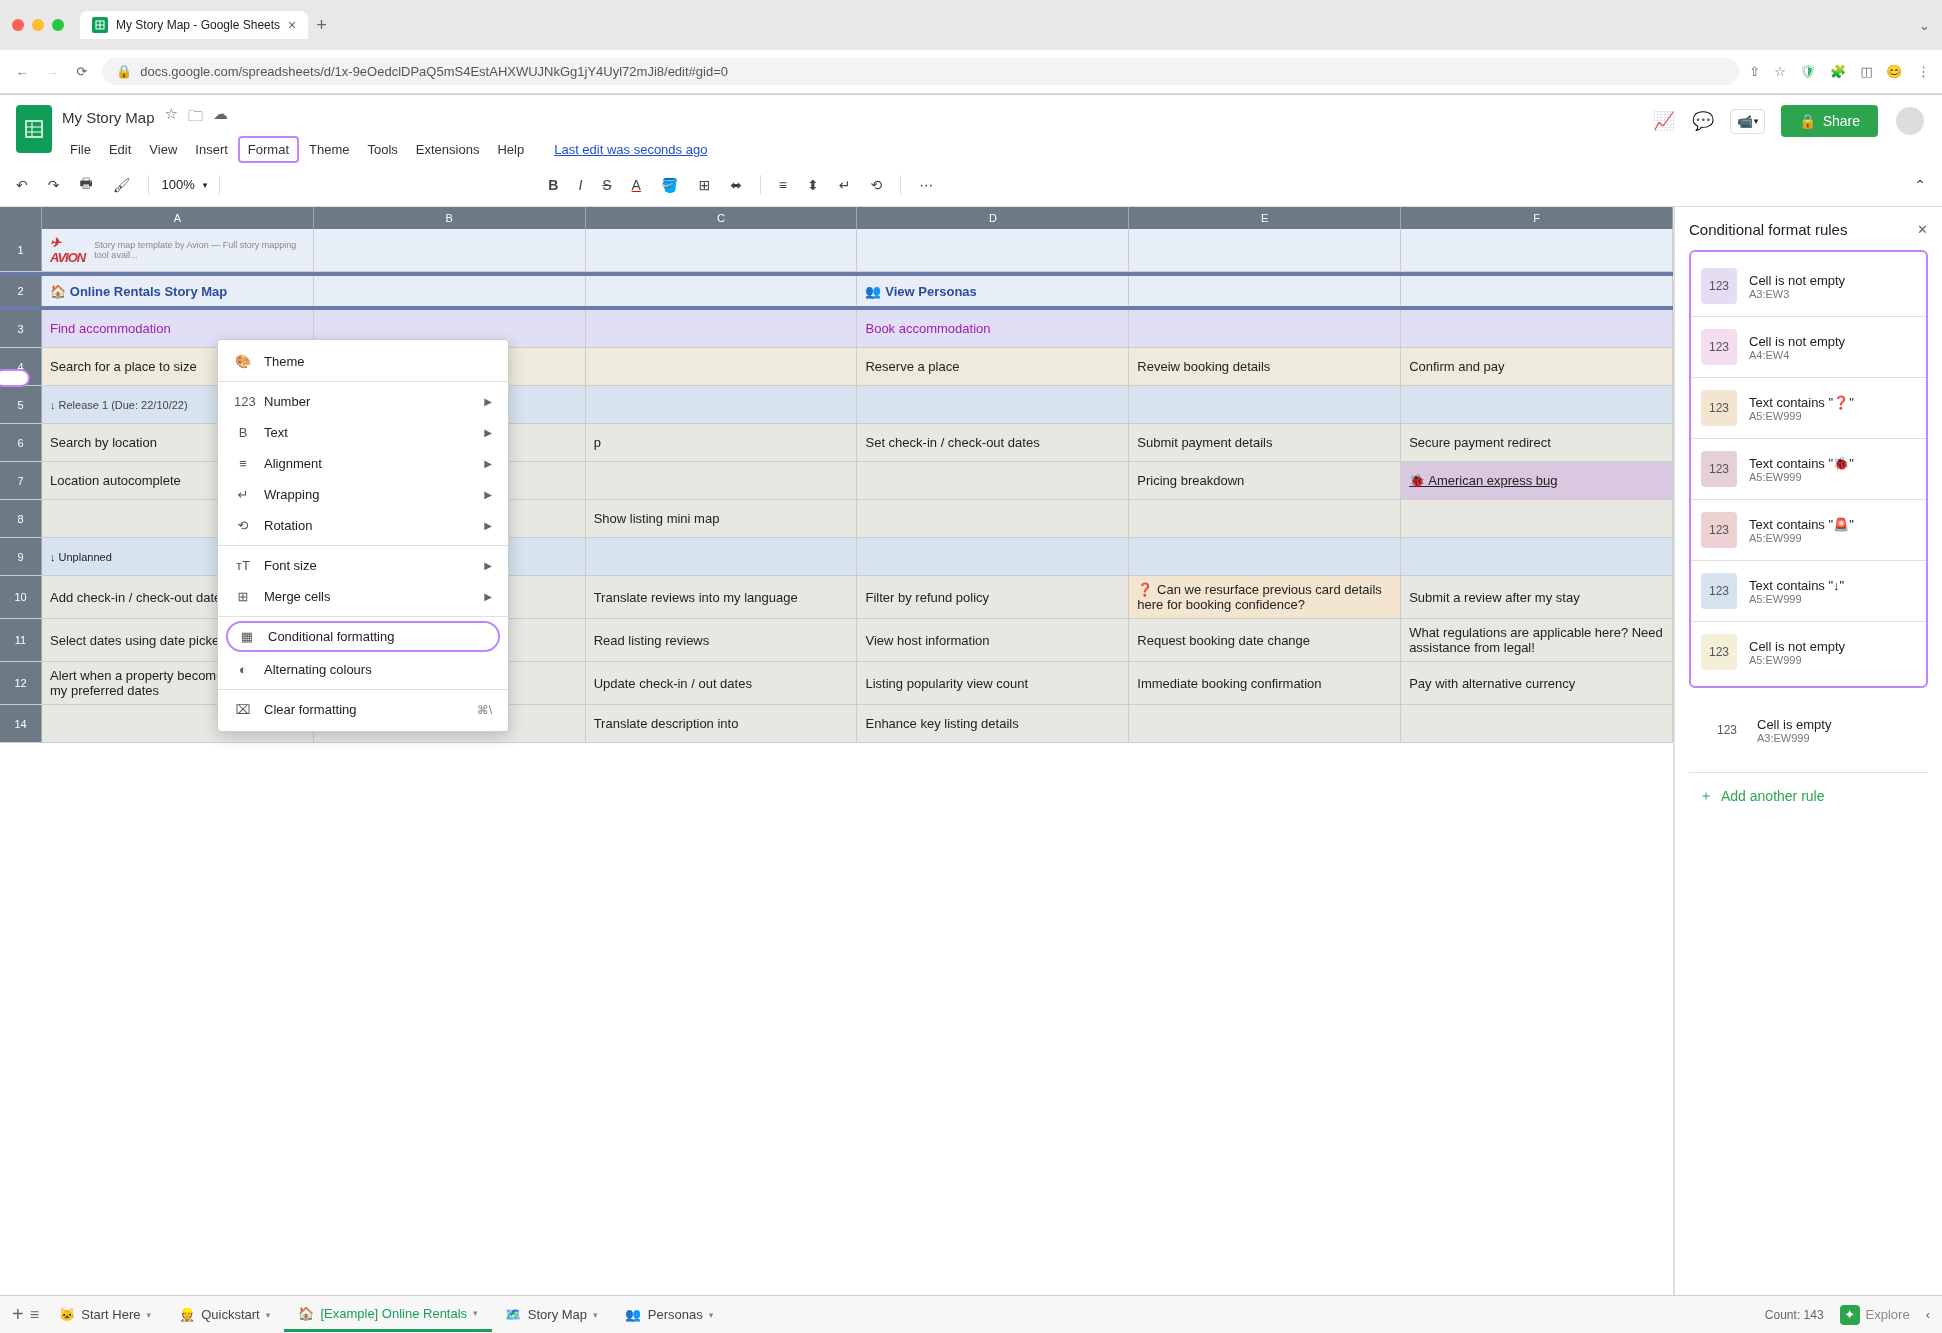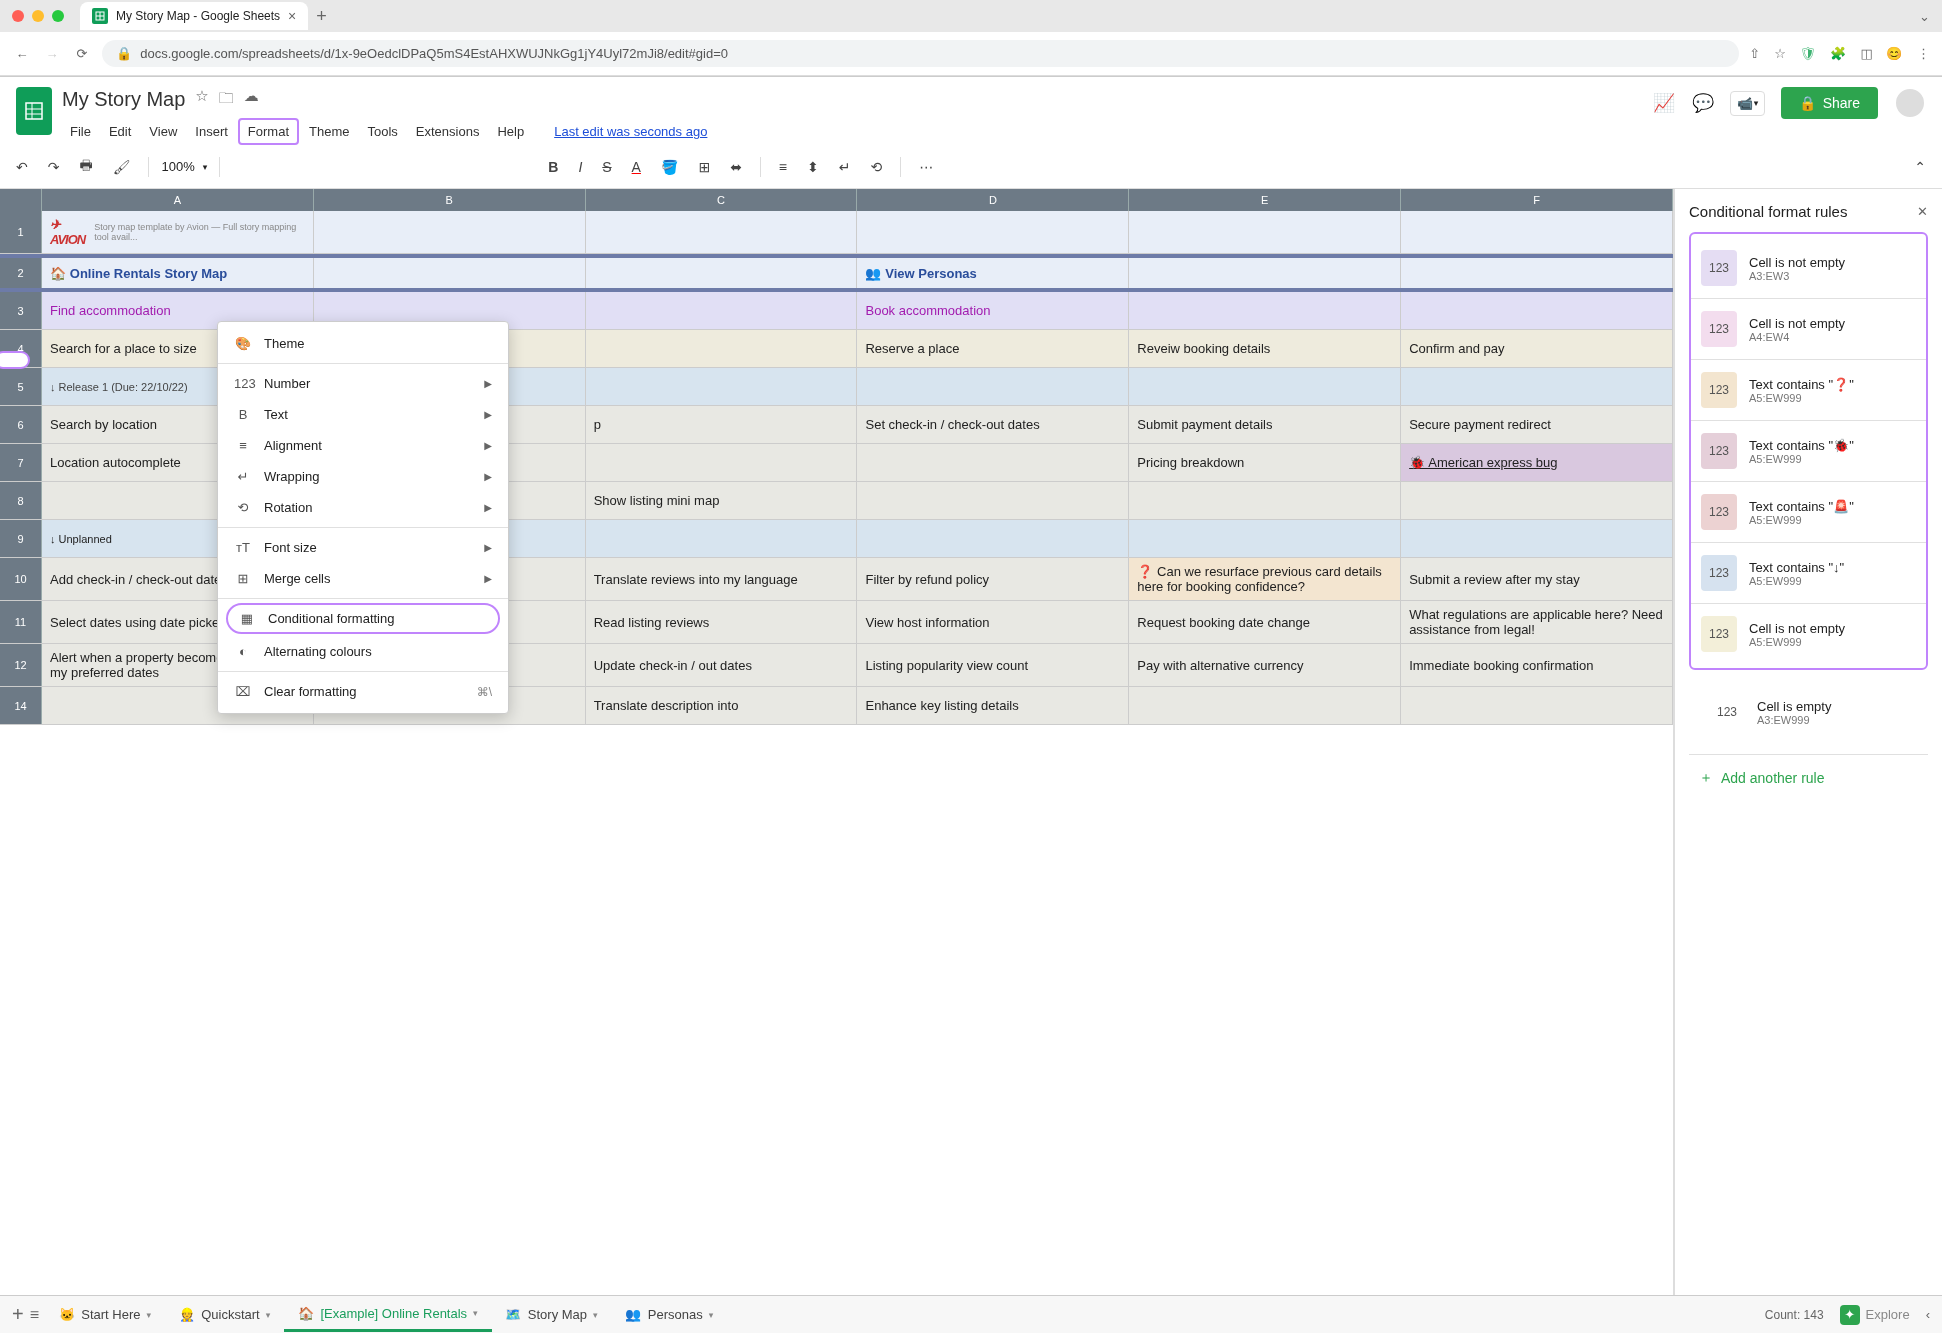--- a/index.html
+++ b/index.html
@@ -1,20 +1,20 @@
 <!DOCTYPE html>
 <html><head>
 <meta charset="utf-8">
 <style>
 * { box-sizing: border-box; margin: 0; padding: 0; }
 body { font-family: Arial, sans-serif; font-size: 13px; color: #222; background: #fff; overflow: hidden; }
 
 
 .browser-chrome { background: #e8e8e8; border-bottom: 1px solid #ccc; }
-.tab-bar { display: flex; align-items: center; height: 32px; padding: 0 12px; }
+.tab-bar { display: flex; align-items: center; height: 50px; padding: 0 12px; }
 .traffic-lights { display: flex; gap: 8px; margin-right: 16px; }
 .traffic-light { width: 12px; height: 12px; border-radius: 50%; }
 .tl-red { background: #ff5f56; }
 .tl-yellow { background: #ffbd2e; }
 .tl-green { background: #27c93f; }
 .tab { background: #fff; border-radius: 8px 8px 0 0; padding: 6px 12px; display: flex; align-items: center; gap: 8px; font-size: 12px; }
 .tab-favicon { width: 16px; height: 16px; background: #0f9d58; border-radius: 2px; display: flex; align-items: center; justify-content: center; }
 .tab-favicon svg { width: 10px; height: 10px; fill: #fff; }
 .tab-close { font-size: 14px; color: #666; cursor: pointer; }
 .new-tab { margin-left: 8px; font-size: 18px; color: #666; cursor: pointer; }
@@ -23,21 +23,21 @@
 .url-field { flex: 1; background: #f1f3f4; border-radius: 20px; padding: 6px 14px; display: flex; align-items: center; gap: 8px; font-size: 13px; color: #555; }
 .lock-icon { color: #555; }
 .addr-right { display: flex; gap: 14px; align-items: center; color: #666; }
 
 
 .doc-header { display: flex; align-items: flex-start; padding: 10px 16px 0 16px; }
 .sheets-logo { width: 36px; height: 48px; background: #0f9d58; border-radius: 4px; display: flex; align-items: center; justify-content: center; margin-right: 10px; }
 .sheets-logo svg { fill: #fff; width: 20px; height: 20px; }
 .doc-title-area { flex: 1; }
 .doc-title-row { display: flex; align-items: center; gap: 10px; }
-.doc-title { font-size: 20px; color: #333; }
+.doc-title { font-size: 15px; color: #333; }
 .doc-icons { display: flex; gap: 10px; color: #666; font-size: 15px; }
 .menu-bar { display: flex; gap: 2px; margin-top: 6px; align-items: center; }
 .menu-item { padding: 4px 8px; font-size: 13px; color: #333; cursor: pointer; border-radius: 4px; }
 .menu-item.active { border: 2px solid #c084fc; }
 .last-edit { font-size: 13px; color: #1d4ed8; text-decoration: underline; margin-left: 20px; }
 .header-right { display: flex; align-items: center; gap: 16px; }
 .share-btn { background: #2da44e; color: #fff; padding: 8px 18px; border-radius: 4px; font-size: 14px; font-weight: 500; display: flex; align-items: center; gap: 6px; cursor: pointer; }
 .avatar-circle { width: 32px; height: 32px; border-radius: 50%; background: #ddd; border: 2px solid #fff; }
 .meet-btn { padding: 4px 6px; border: 1px solid #ddd; border-radius: 4px; display: flex; align-items: center; }
 
@@ -344,22 +344,22 @@
           <div class="cell">View host information</div>
           <div class="cell">Request booking date change</div>
           <div class="cell">What regulations are applicable here? Need assistance from legal!</div>
         </div>
         <div class="row row-task">
           <div class="row-h">12</div>
           <div class="cell">Alert when a property becomes available on my preferred dates</div>
           <div class="cell">Search as I move the map</div>
           <div class="cell">Update check-in / out dates</div>
           <div class="cell">Listing popularity view count</div>
+          <div class="cell">Immediate booking confirmation</div>
           <div class="cell">Pay with alternative currency</div>
-          <div class="cell">Immediate booking confirmation</div>
         </div>
         <div class="row row-task">
           <div class="row-h">14</div>
           <div class="cell"></div>
           <div class="cell"></div>
           <div class="cell">Translate description into</div>
           <div class="cell">Enhance key listing details</div>
           <div class="cell"></div>
           <div class="cell"></div>
         </div>

